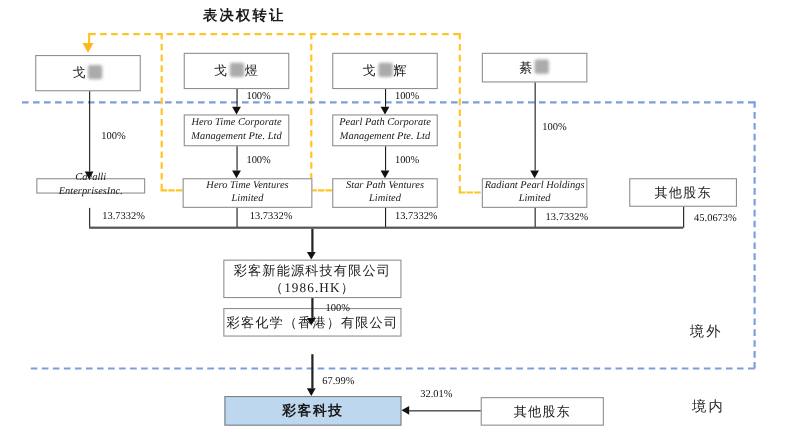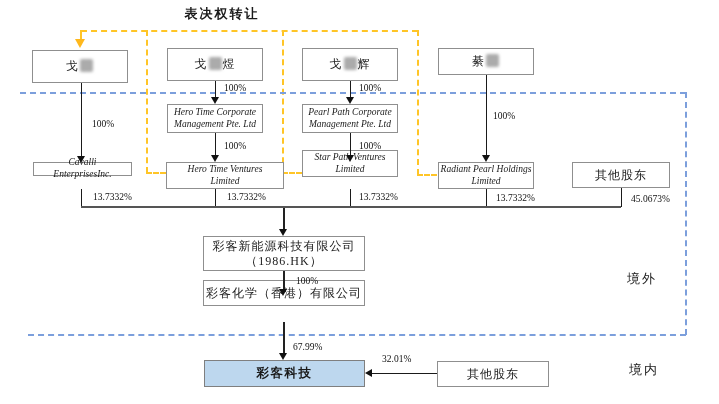--- a/index.html
+++ b/index.html
@@ -68,21 +68,21 @@
 
   <div class="box en" style="left:167px;top:104px;width:96px;height:29px;">Hero Time Corporate
 Management Pte. Ltd</div>
   <div class="box en" style="left:302px;top:104px;width:96px;height:29px;">Pearl Path Corporate
 Management Pte. Ltd</div>
 
   <div class="box en" style="left:33px;top:162px;width:99px;height:14px;">Cavalli
 EnterprisesInc.</div>
   <div class="box en" style="left:166px;top:162px;width:118px;height:27px;">Hero Time Ventures
 Limited</div>
-  <div class="box en" style="left:302px;top:150px;width:96px;height:27px;">Star Path Ventures
+  <div class="box en" style="left:302px;top:162px;width:96px;height:27px;">Star Path Ventures
 Limited</div>
   <div class="box en" style="left:438px;top:162px;width:96px;height:27px;">Radiant Pearl Holdings
 Limited</div>
   <div class="box cnl" style="left:572px;top:162px;width:98px;height:26px;">其他股东</div>
 
   <div class="box cnl" style="left:203px;top:236px;width:162px;height:35px;">彩客新能源科技有限公司
 （1986.HK）</div>
   <div class="box cnl" style="left:203px;top:280px;width:162px;height:26px;">彩客化学（香港）有限公司</div>
   <div class="box hl" style="left:204px;top:360px;width:161px;height:27px;">彩客科技</div>
   <div class="box cnl" style="left:437px;top:361px;width:112px;height:26px;">其他股东</div>
@@ -130,16 +130,16 @@
   <div class="pct" style="left:93px;top:192px;">13.7332%</div>
   <div class="pct" style="left:227px;top:192px;">13.7332%</div>
   <div class="pct" style="left:359px;top:192px;">13.7332%</div>
   <div class="pct" style="left:496px;top:193px;">13.7332%</div>
   <div class="pct" style="left:631px;top:194px;">45.0673%</div>
 
   <div class="pct" style="left:296px;top:276px;">100%</div>
   <div class="pct" style="left:293px;top:342px;">67.99%</div>
   <div class="pct" style="left:382px;top:354px;">32.01%</div>
 
-  <div class="region" style="left:627px;top:270px;">境外</div>
+  <div class="region" style="left:627px;top:292px;">境外</div>
   <div class="region" style="left:629px;top:361px;">境内</div>
 
 </div>
 
 </body></html>

